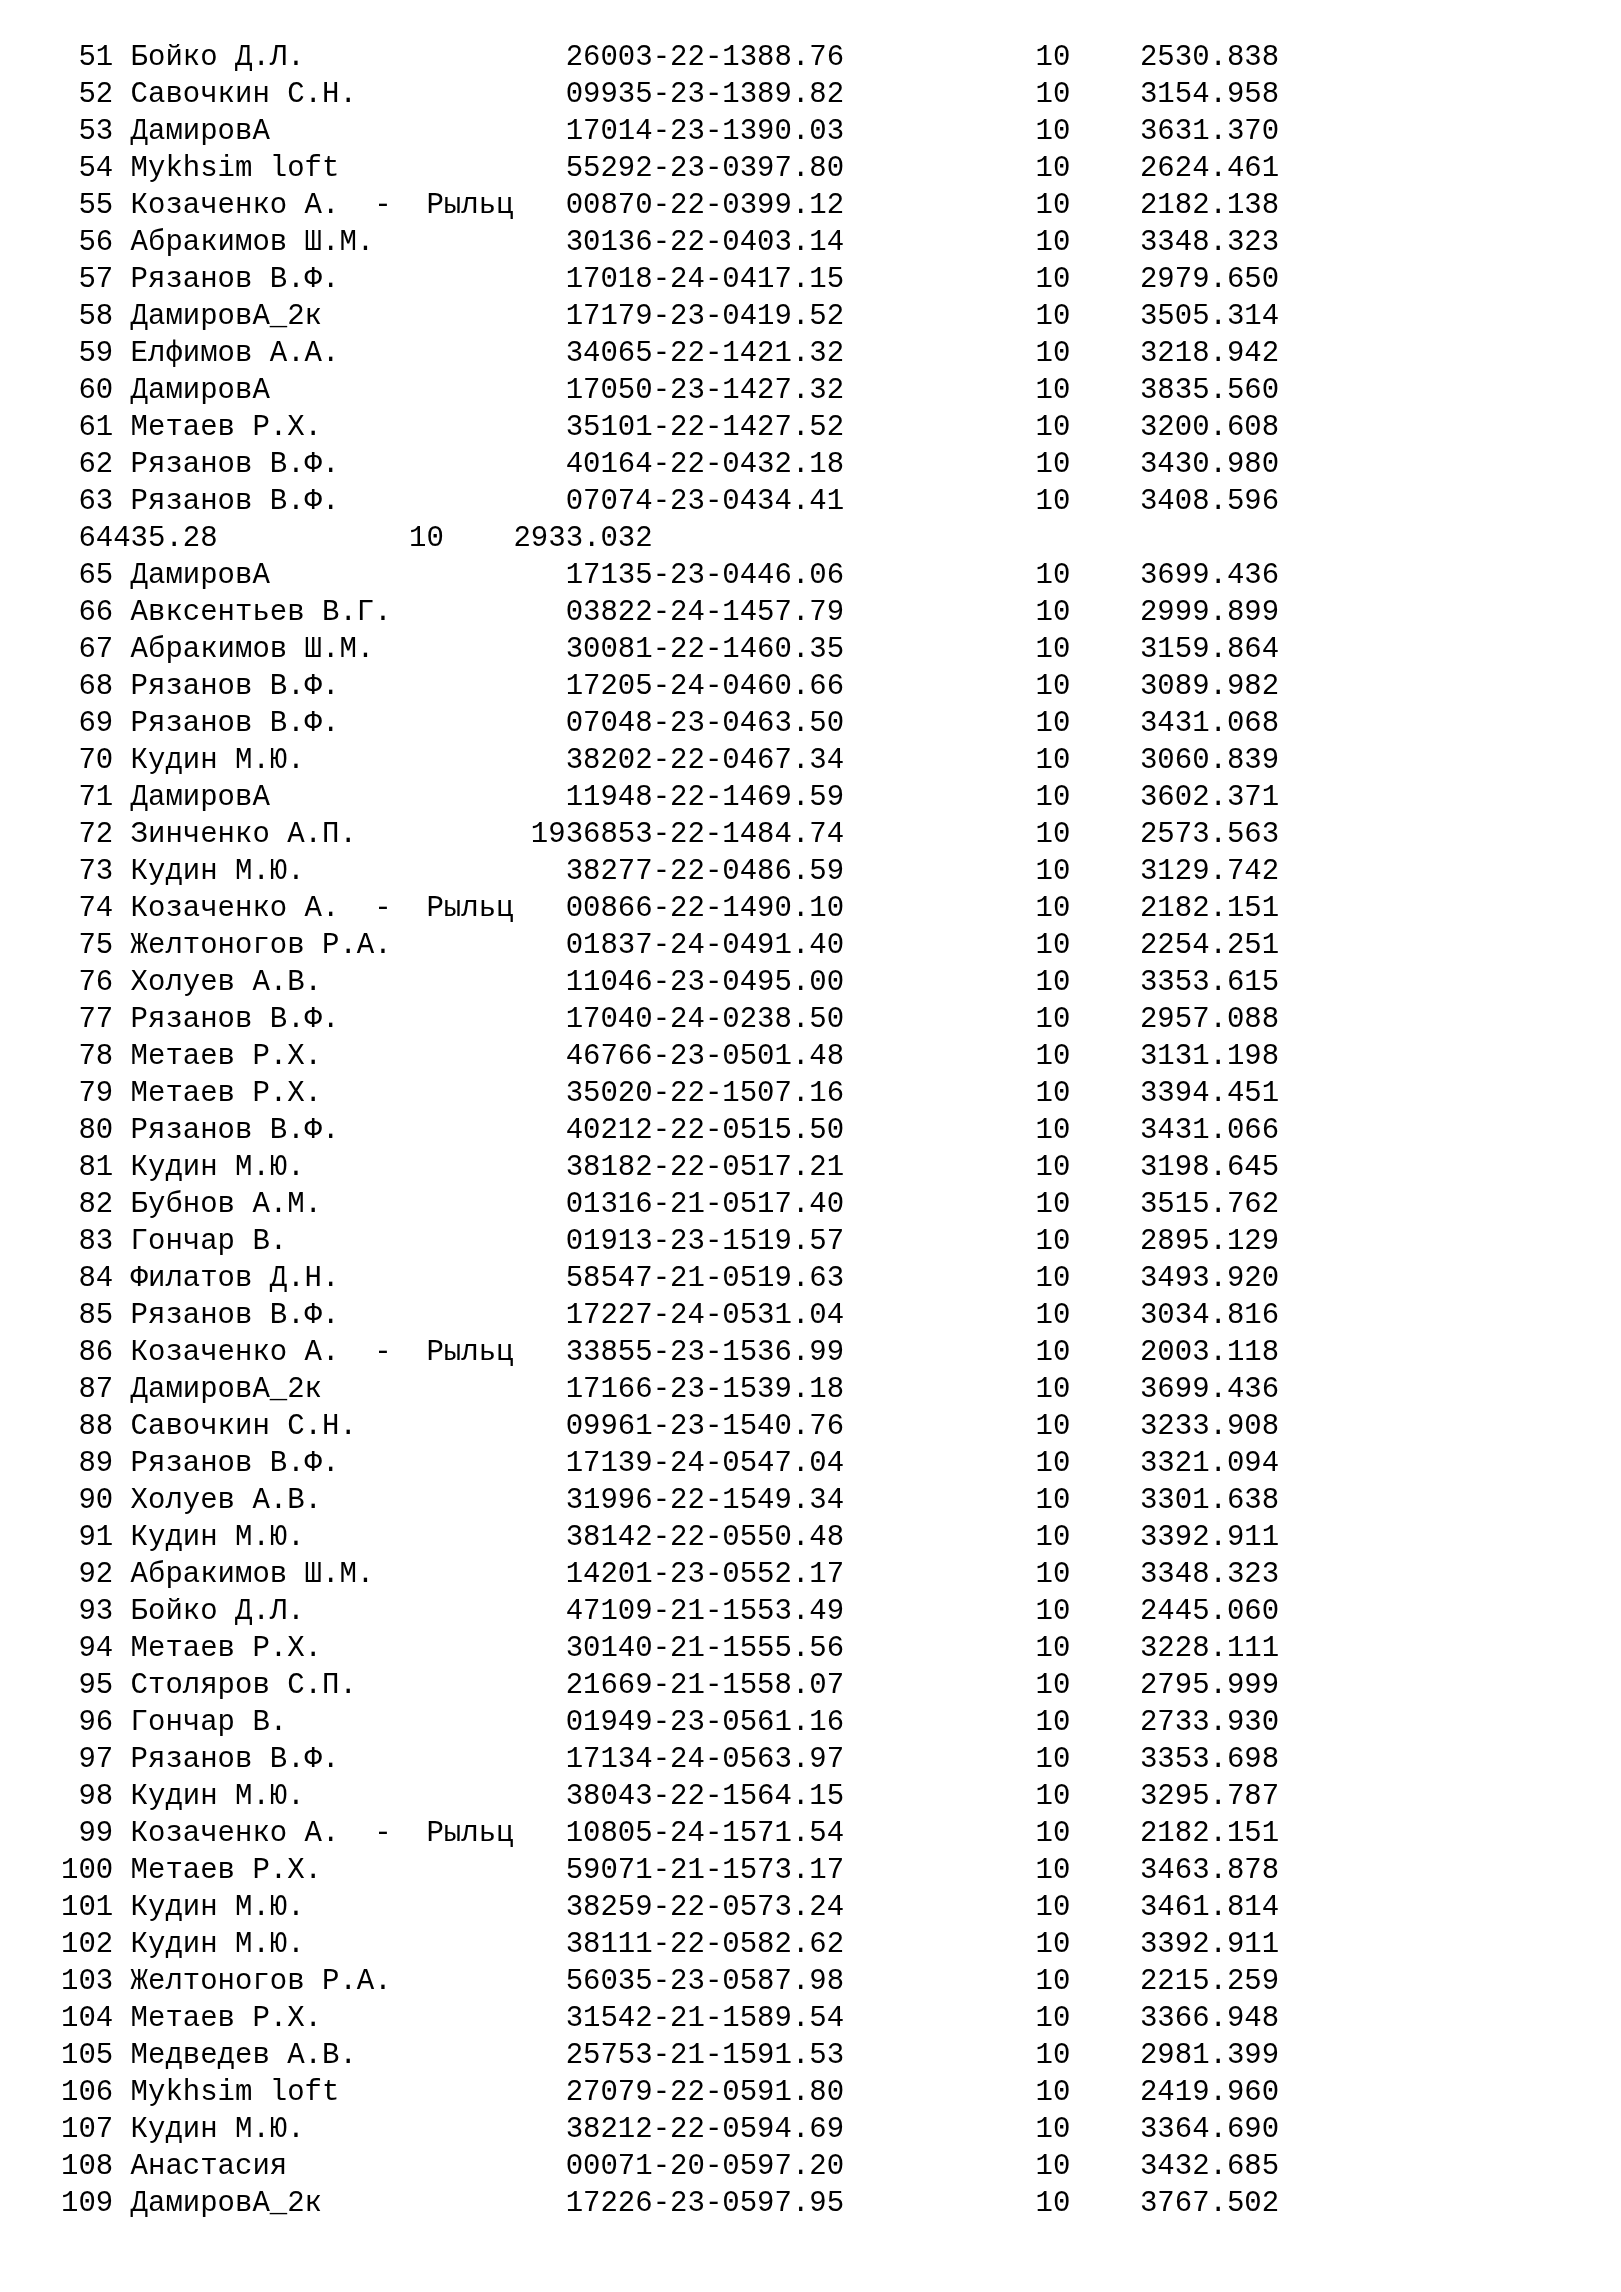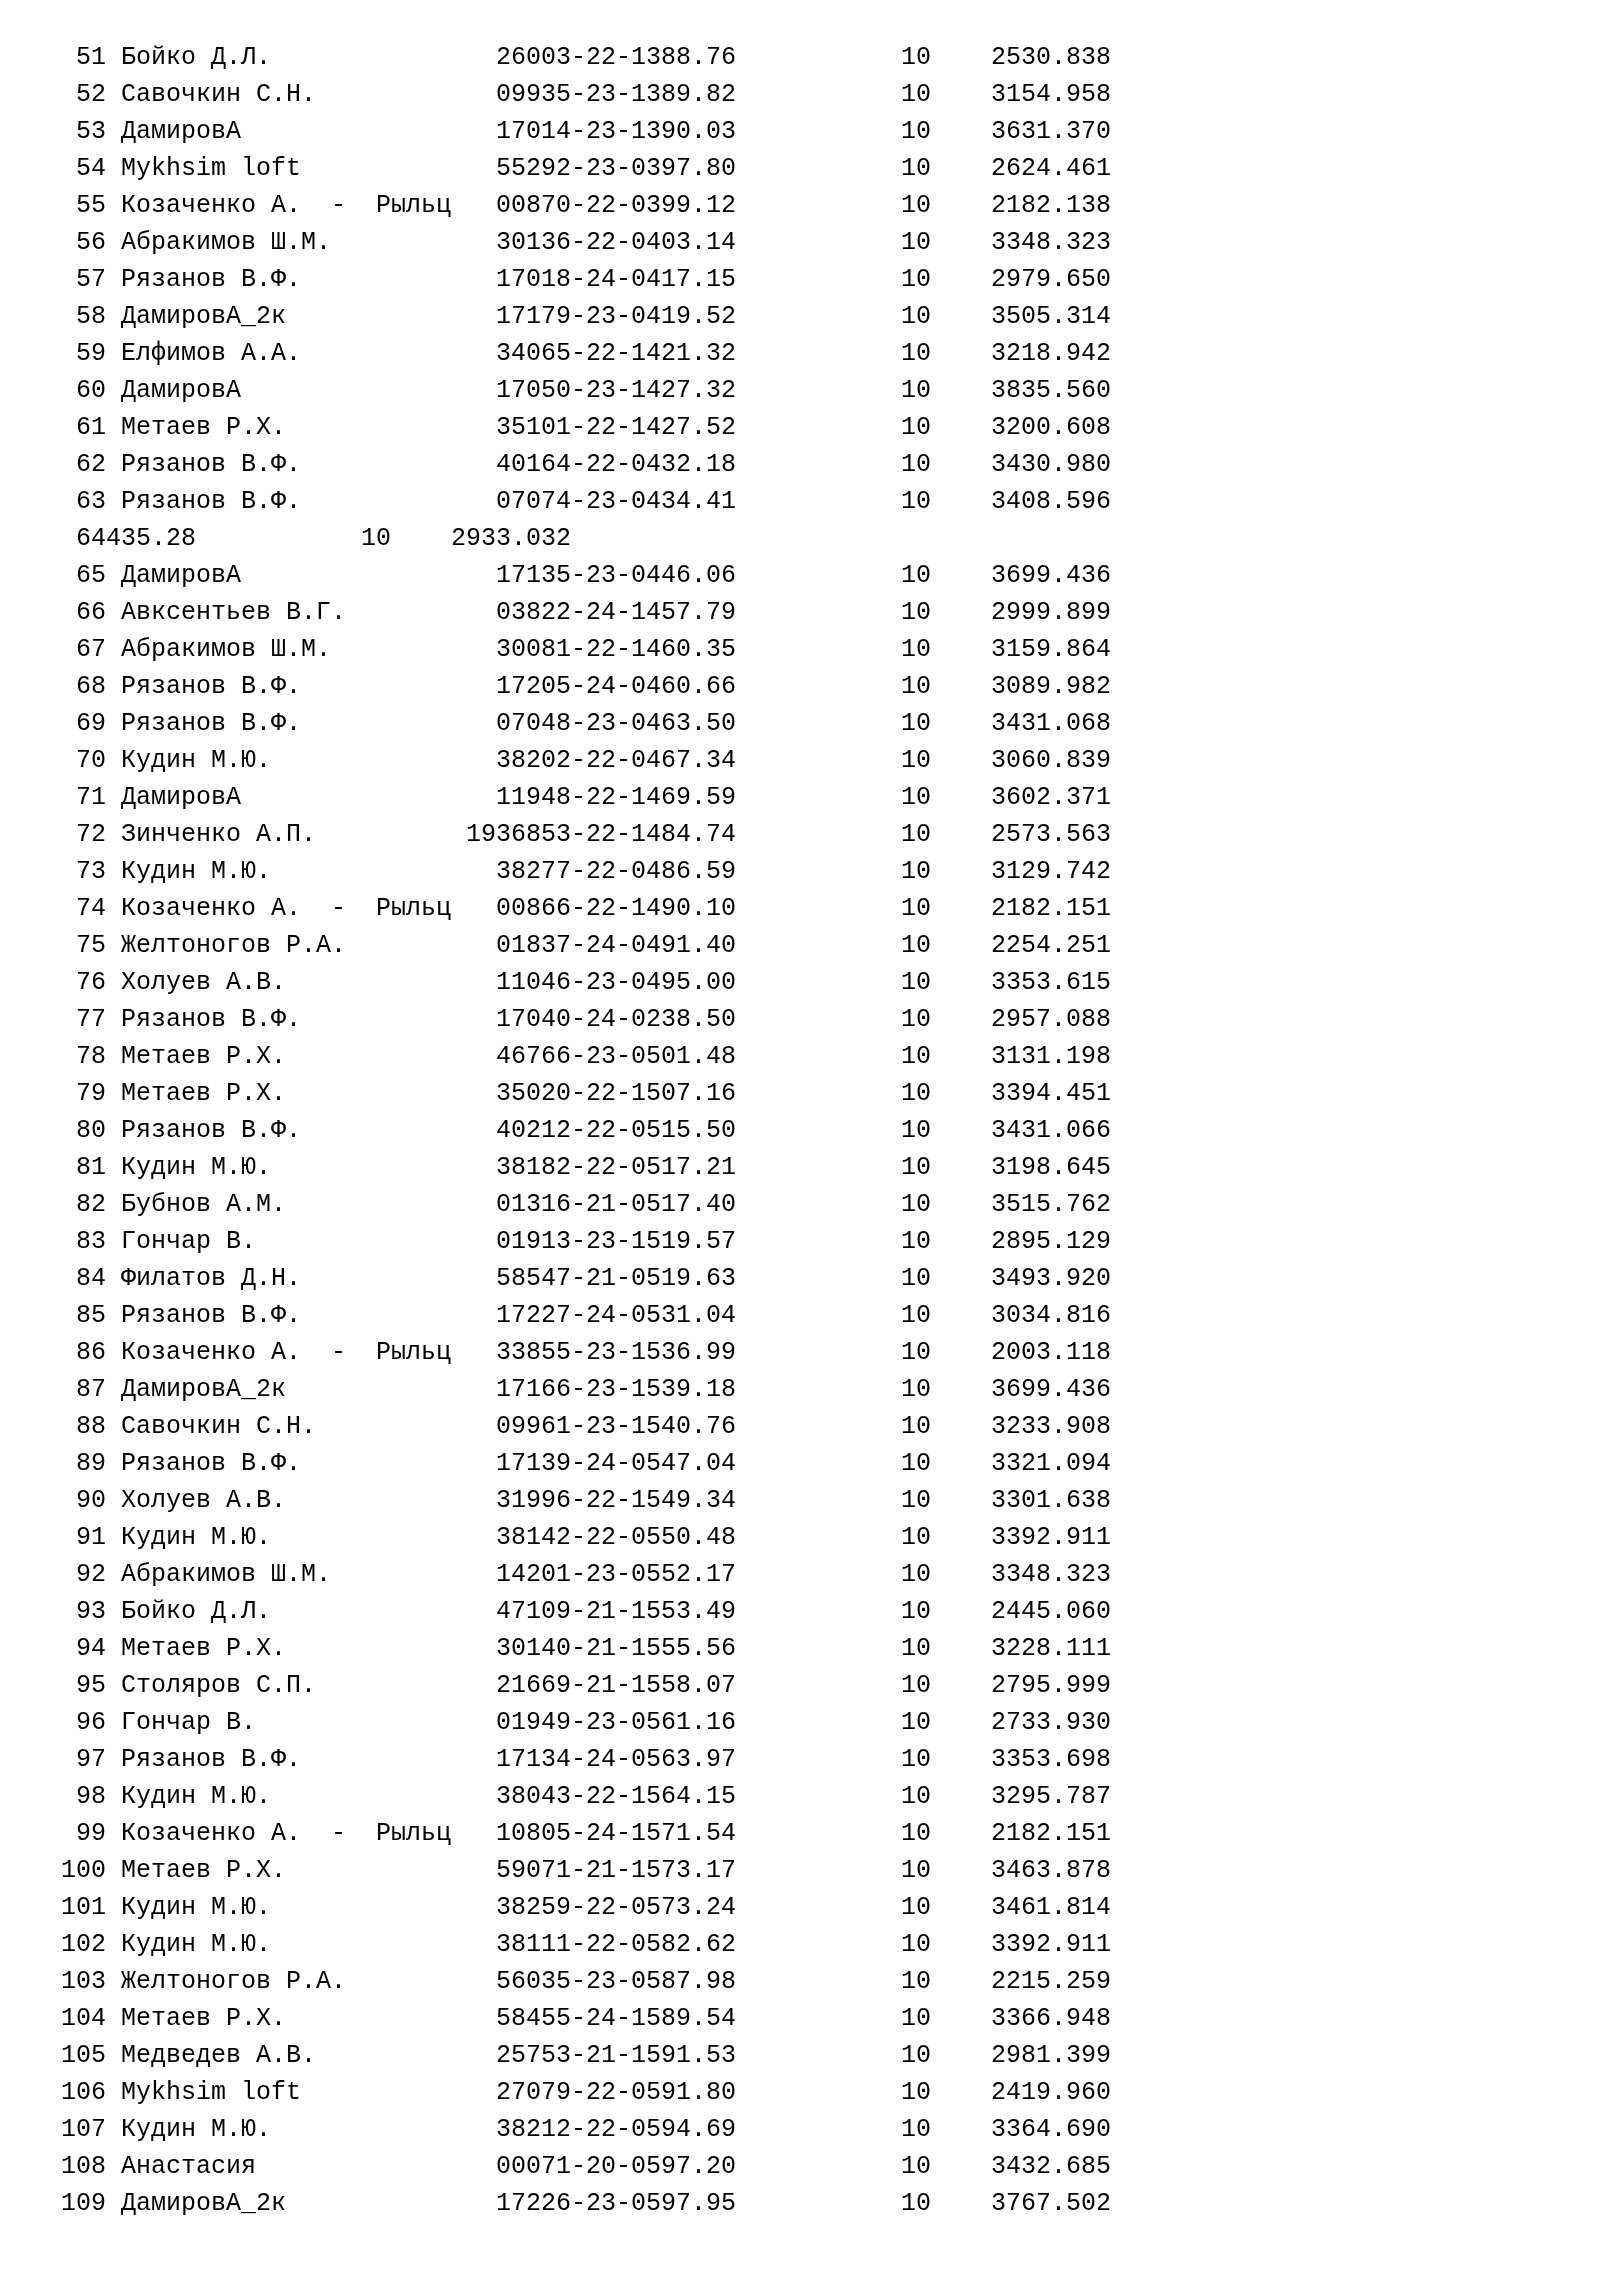--- a/index.html
+++ b/index.html
@@ -11,21 +11,21 @@
     height: 2293px;
     background: #ffffff;
     position: relative;
     overflow: hidden;
     font-family: "Liberation Mono", "DejaVu Sans Mono", monospace;
   }
   .report {
     position: absolute;
     left: 61px;
     top: 39px;
-    font-size: 25px;
+    font-size: 29px;
     line-height: 37px;
     color: #000000;
     font-weight: 400;
   }
   .row {
     display: flex;
     white-space: pre;
   }
   .cell-num {
     flex: none;
@@ -643,21 +643,21 @@
       </span>
       <span class="cell-v1">587.98</span>
       <span class="cell-qty">10</span>
       <span class="cell-v2">2215.259</span>
     </div>
 
     <div class="row">
       <span class="cell-num">104</span>
       <span class="cell-namecode">
         <span class="cell-name">Метаев Р.Х.</span>
-        <span class="cell-code">58455-24-1</span>
+        <span class="cell-code">31542-21-1</span>
       </span>
       <span class="cell-v1">589.54</span>
       <span class="cell-qty">10</span>
       <span class="cell-v2">3366.948</span>
     </div>
 
     <div class="row">
       <span class="cell-num">105</span>
       <span class="cell-namecode">
         <span class="cell-name">Медведев А.В.</span>

